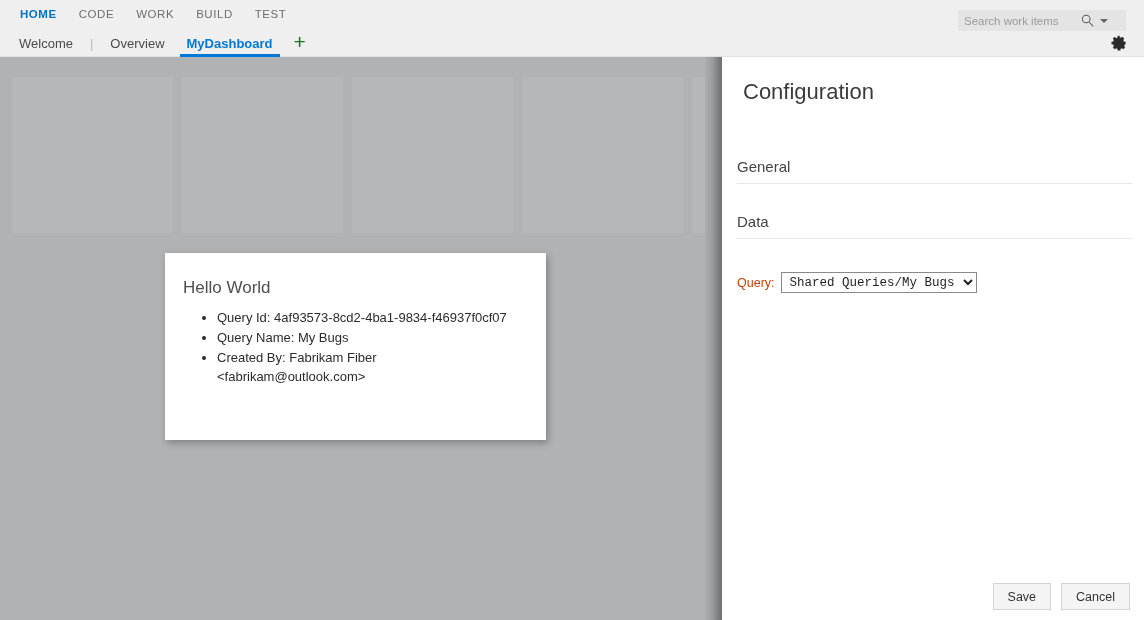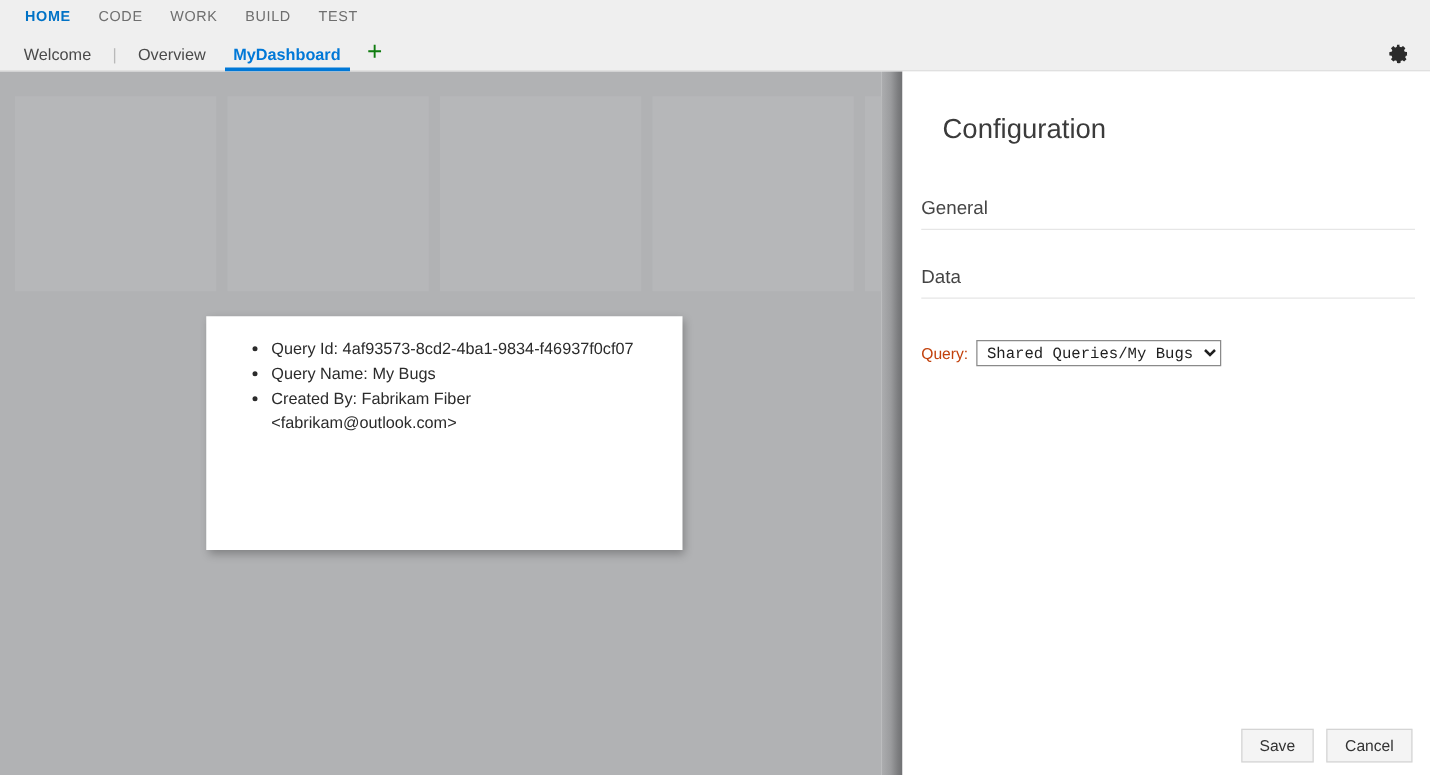--- a/index.html
+++ b/index.html
@@ -216,21 +216,21 @@
     width: 422px;
     height: 563px;
     background: #ffffff;
   }
   .config-title {
     position: absolute;
     left: 15px; top: 16px;
     font-size: 22px;
     font-weight: normal;
     color: #3b3b3b;
-    margin: 17px;
+    margin: 6px;
   }
   .section {
     position: absolute;
     left: 15px;
     width: 395px;
   }
   .section-general { top: 101px; }
   .section-data { top: 156px; }
   .section-label {
     font-size: 15px;
@@ -294,20 +294,28 @@
   <div class="top-chrome">
 
     <nav class="hub-nav">
       <div class="hub-item active">HOME</div>
       <div class="hub-item">CODE</div>
       <div class="hub-item">WORK</div>
       <div class="hub-item">BUILD</div>
       <div class="hub-item">TEST</div>
     </nav>
 
+    <div class="search-wrap">
+      <input class="search-input" type="text" placeholder="Search work items" style="">
+      <svg class="search-icon" viewBox="0 0 16 16">
+        <circle cx="6.6" cy="6.4" r="4.1" fill="none" stroke="#5a5a5a" stroke-width="1.1"></circle>
+        <line x1="9.7" y1="9.6" x2="14" y2="14.2" stroke="#5a5a5a" stroke-width="1.1"></line>
+      </svg>
+      <div class="search-caret"></div>
+    </div>
 
     <svg class="gear-btn" viewBox="0 0 20 20">
       <path fill="#2b2b2b" d="M10 6.3a3.7 3.7 0 1 0 0 7.4 3.7 3.7 0 0 0 0-7.4zm0 5.6a1.9 1.9 0 1 1 0-3.8 1.9 1.9 0 0 1 0 3.8z"></path>
       <path fill="#2b2b2b" d="M17.3 11.5l.1-1.5-.1-1.5-2-.3a5.6 5.6 0 0 0-.6-1.4l1.2-1.6-2.1-2.1-1.6 1.2a5.6 5.6 0 0 0-1.4-.6l-.3-2L10 2l-1.5.1-.3 2c-.5.1-1 .3-1.4.6L5.2 3.1 3.1 5.2l1.2 1.6c-.3.4-.5.9-.6 1.4l-2 .3L1.6 10l.1 1.5 2 .3c.1.5.3 1 .6 1.4l-1.2 1.6 2.1 2.1 1.6-1.2c.4.3.9.5 1.4.6l.3 2 1.5.1 1.5-.1.3-2c.5-.1 1-.3 1.4-.6l1.6 1.2 2.1-2.1-1.2-1.6c.3-.4.5-.9.6-1.4l2-.3z"></path>
     </svg>
 
     <div class="tab-strip">
       <div class="tab-item">Welcome</div>
       <div class="tab-sep">|</div>
       <div class="tab-item">Overview</div>
@@ -321,20 +329,21 @@
       <div class="tile"></div>
       <div class="tile"></div>
       <div class="tile"></div>
       <div class="tile"></div>
       <div class="tile"></div>
     </div>
   </div>
   <div class="canvas-edge"></div>
 
   <div class="widget-card">
+    <h2 class="widget-title">Hello World</h2>
     <ul class="widget-list">
       <li>Query Id: 4af93573-8cd2-4ba1-9834-f46937f0cf07</li>
       <li>Query Name: My Bugs</li>
       <li>Created By: Fabrikam Fiber &lt;fabrikam@outlook.com&gt;</li>
     </ul>
   </div>
 
   <div class="config-panel">
     <h1 class="config-title">Configuration</h1>
 

